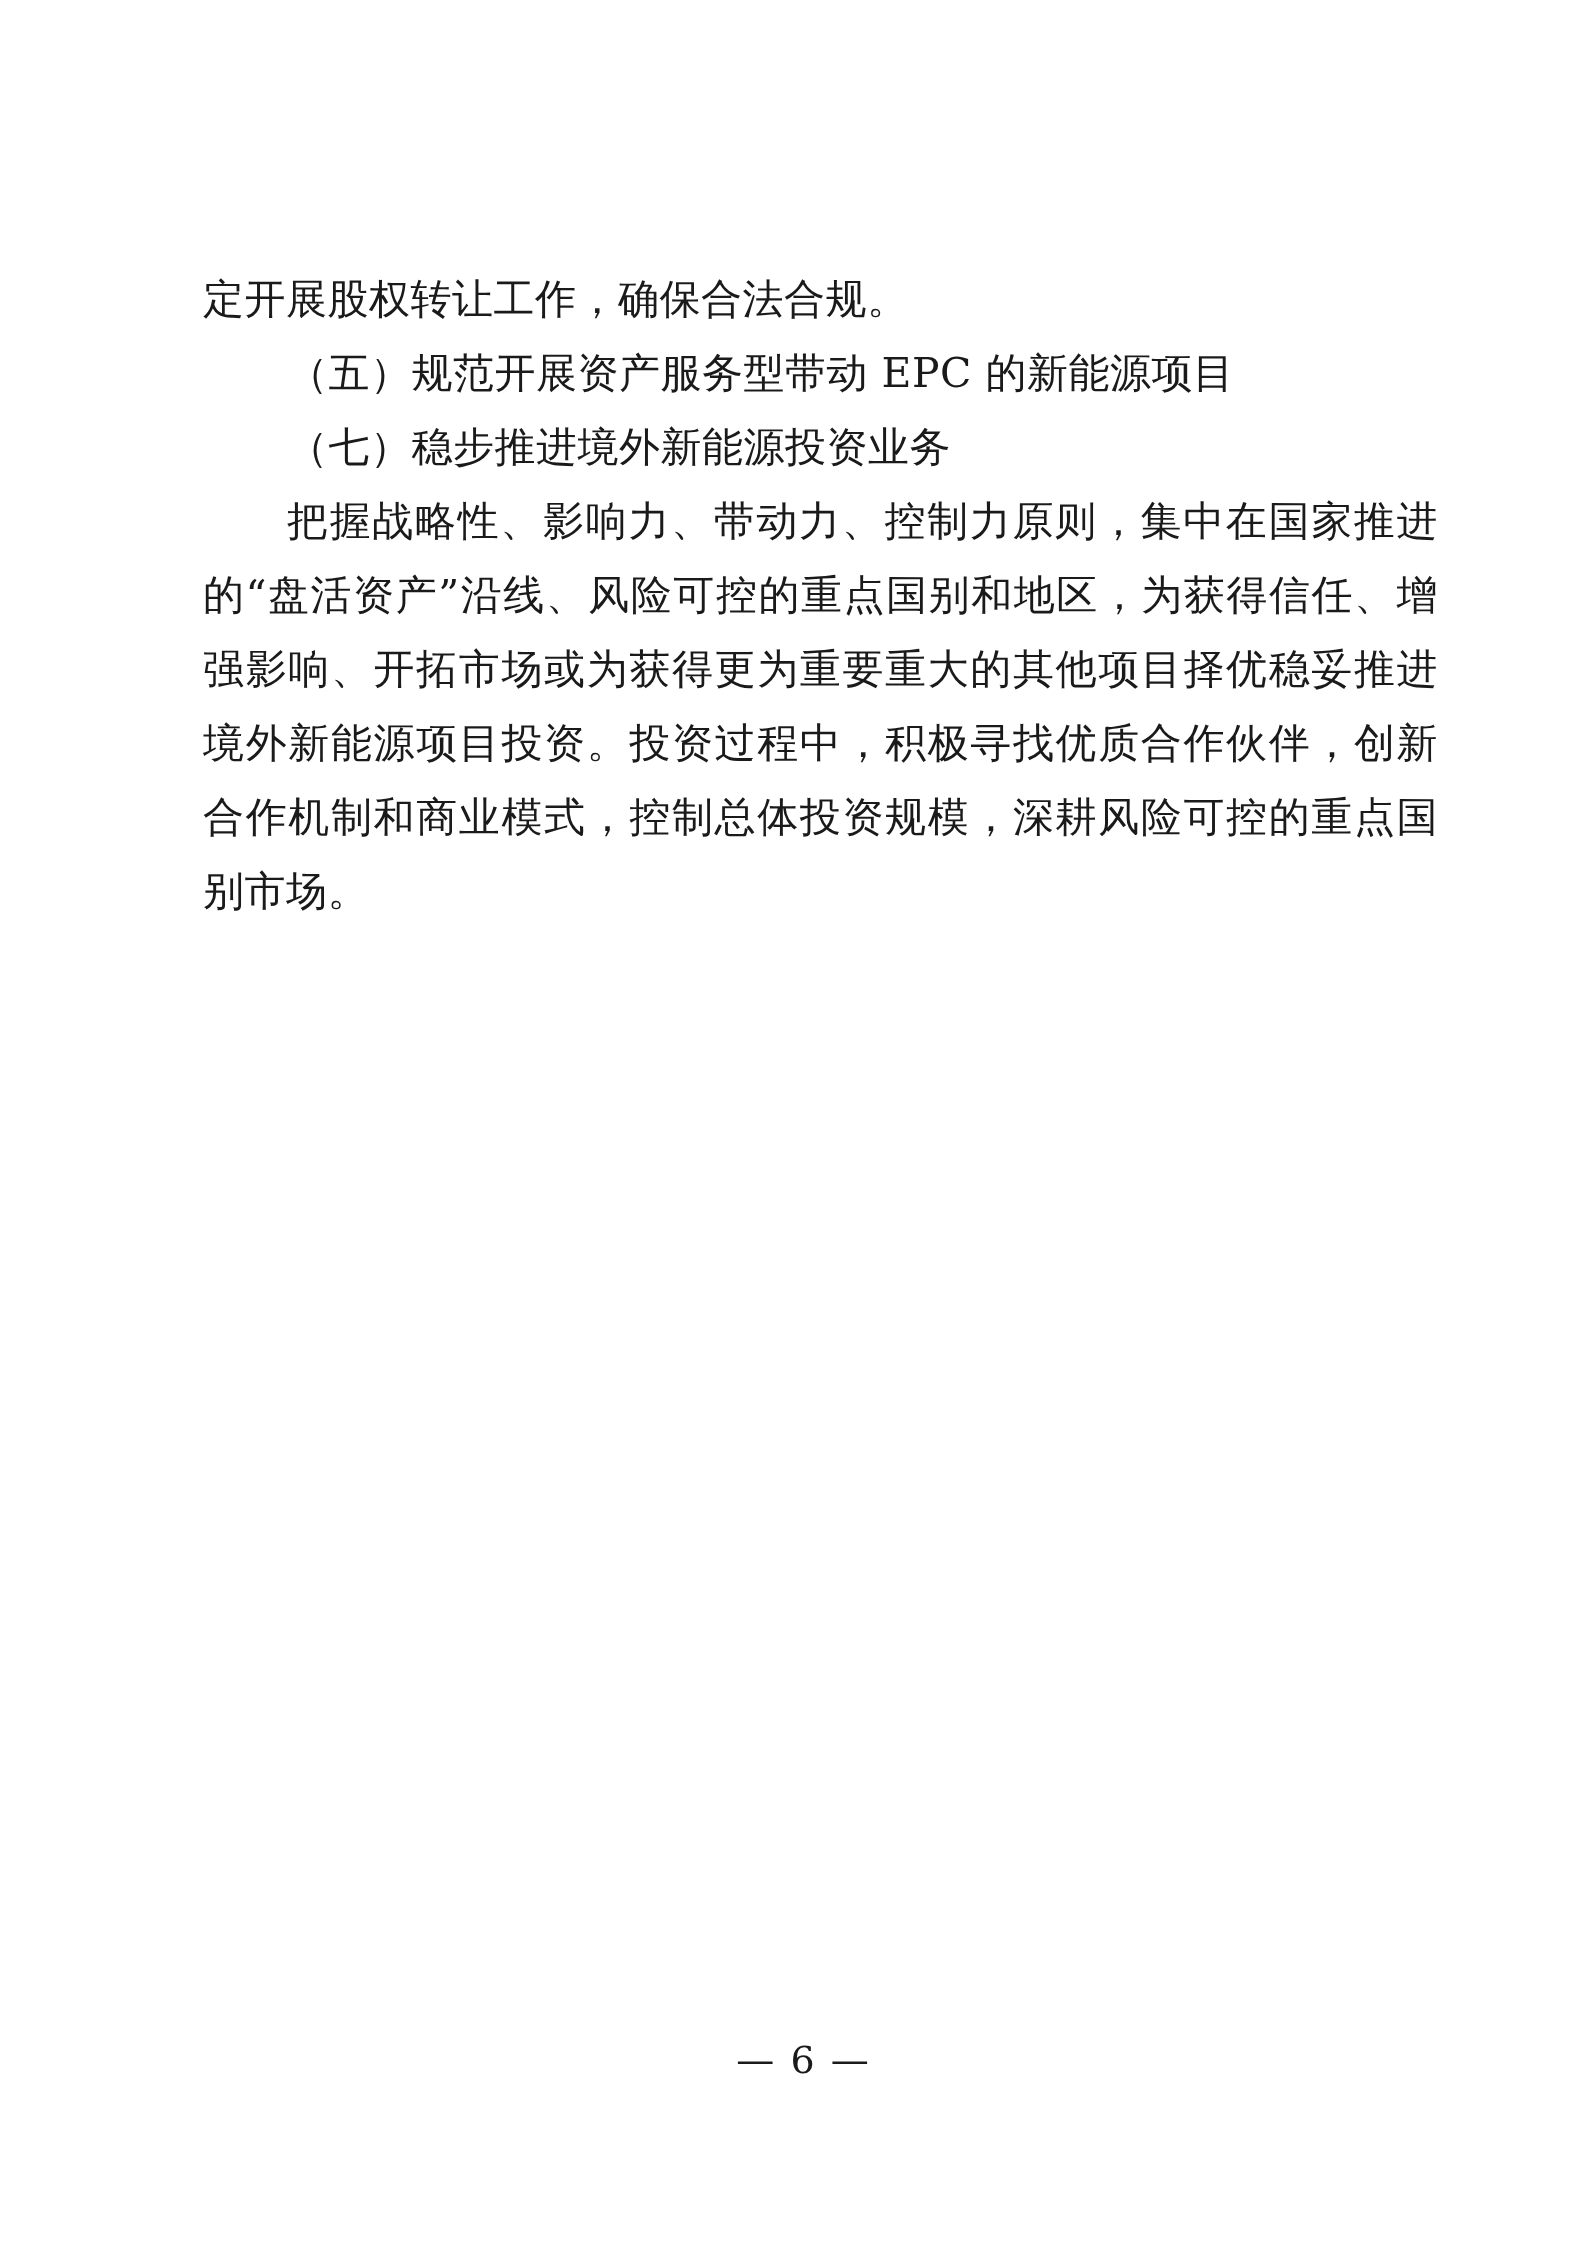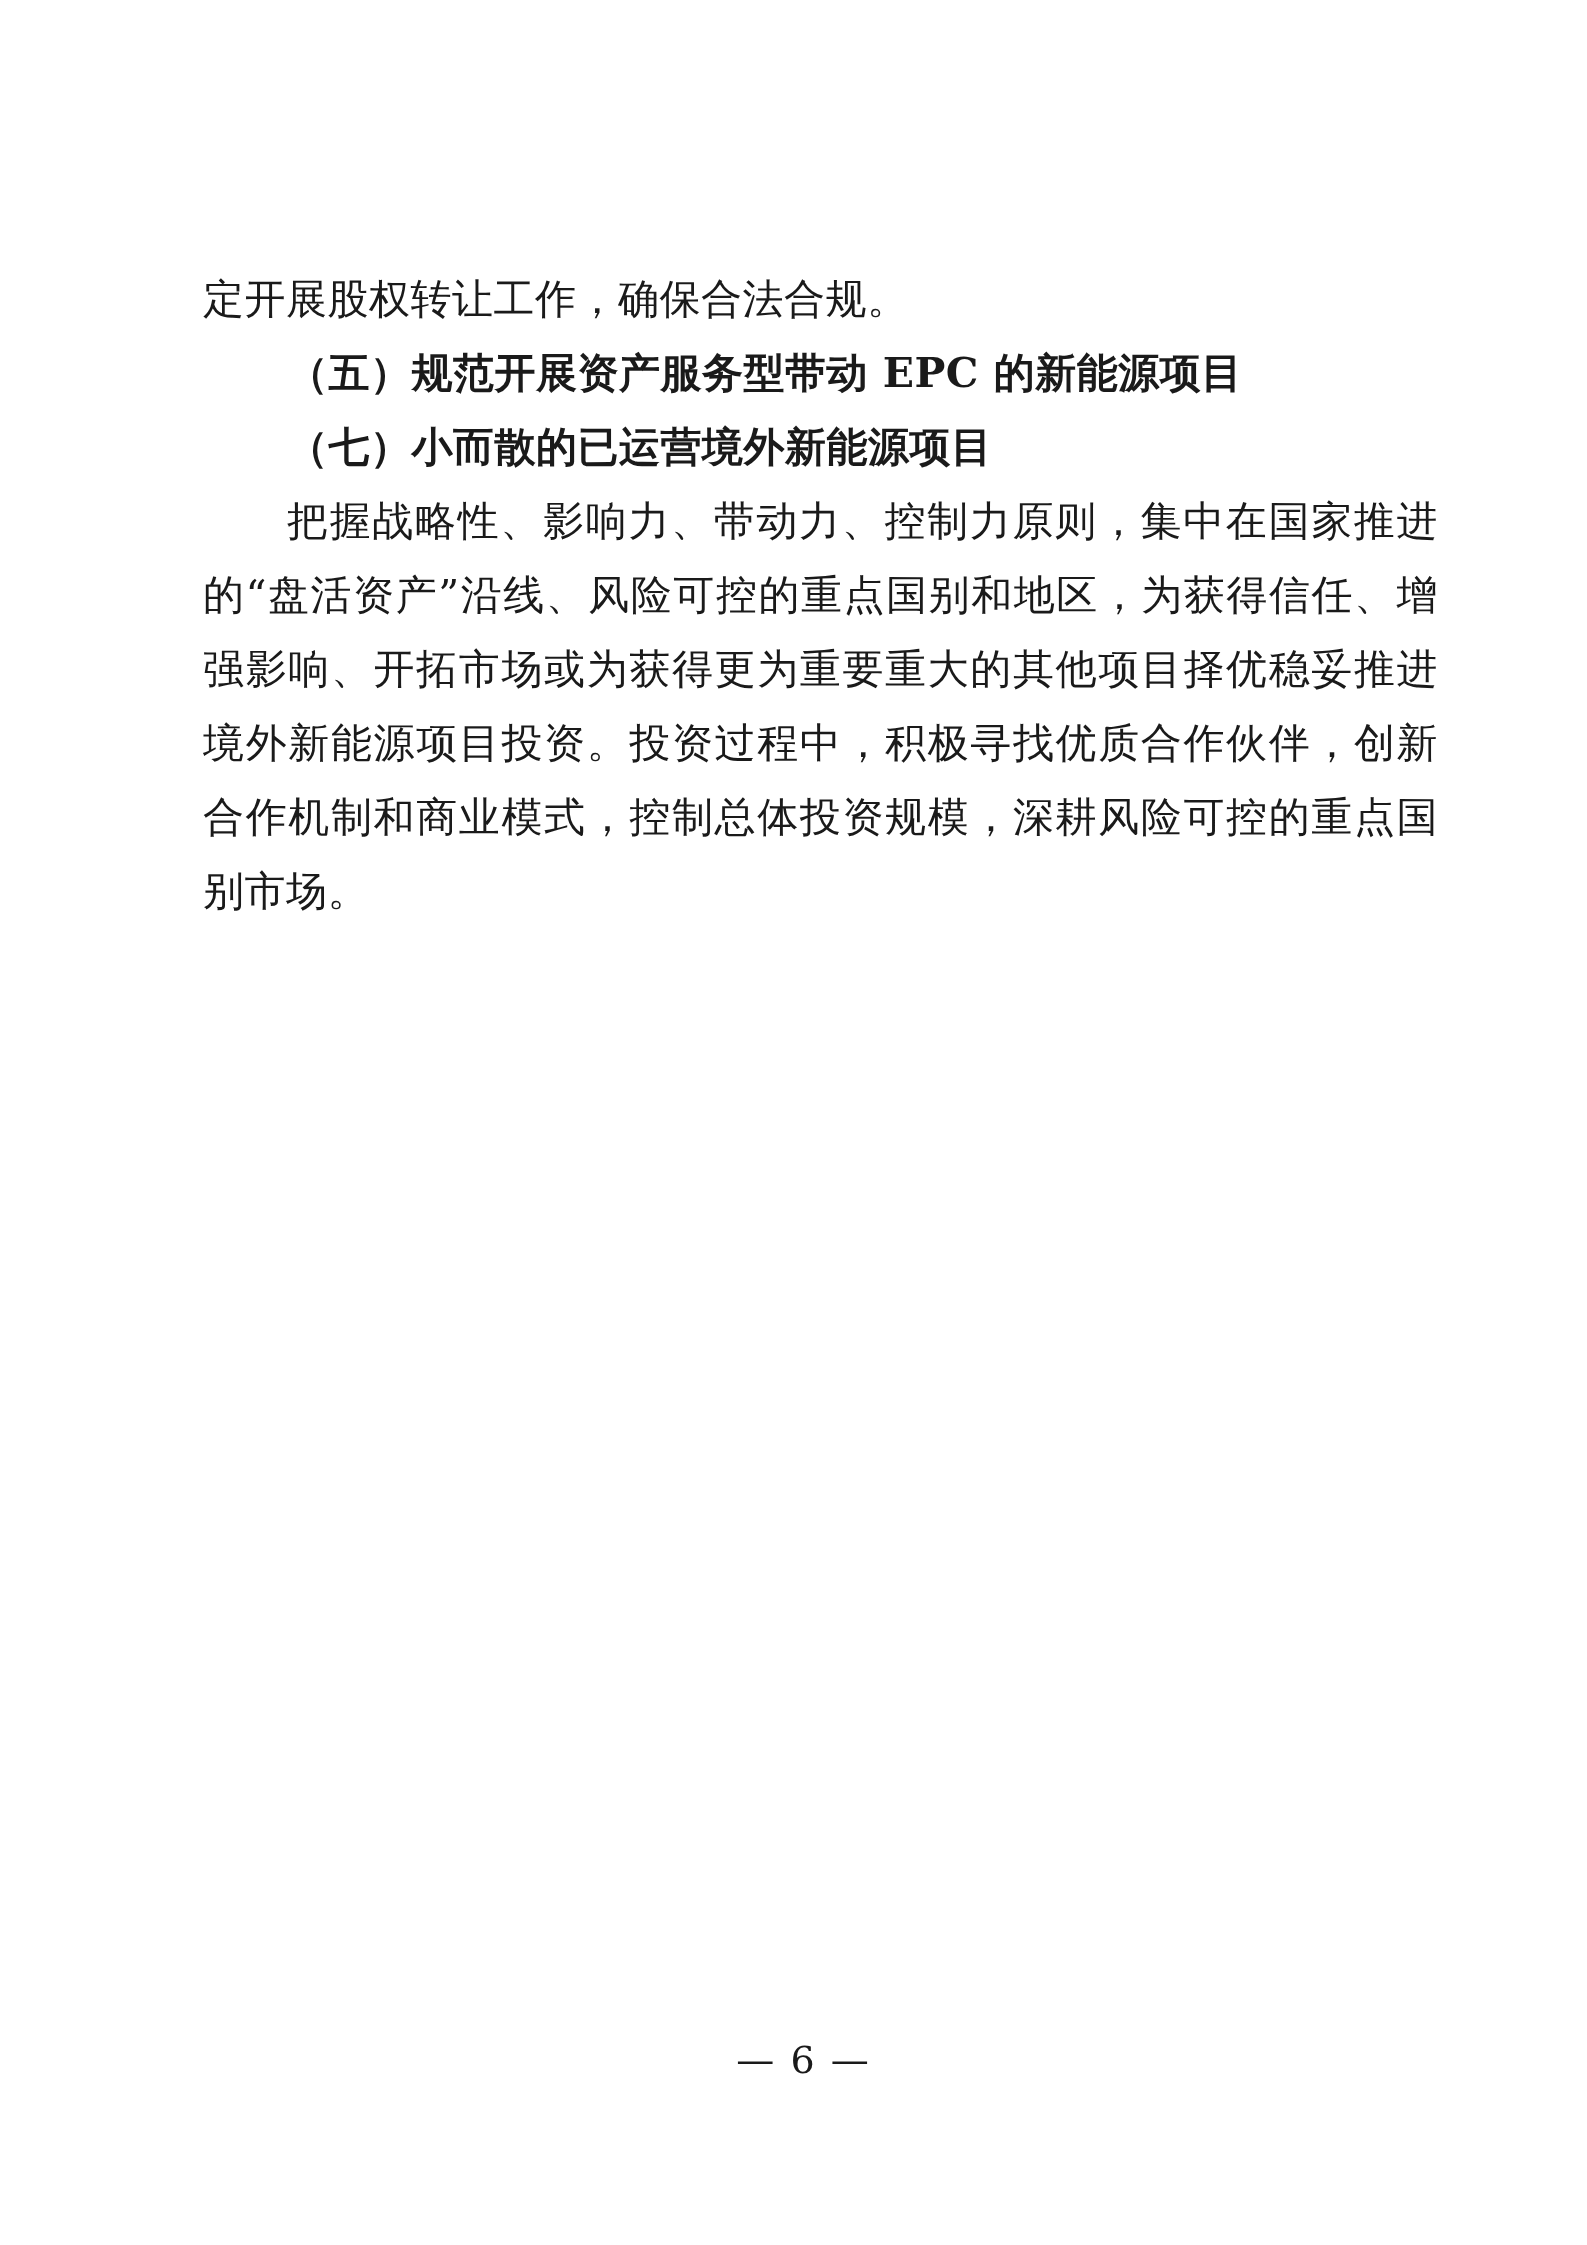--- a/index.html
+++ b/index.html
@@ -32,21 +32,21 @@
     text-align: justify;
     text-justify: inter-ideograph;
     color: #1a1a1a;
     font-weight: 400;
   }
   p.indent {
     text-indent: 84px;
   }
   p.heading {
     text-indent: 84px;
-    font-weight: 700;
+    font-weight: 400;
   }
   .page-number {
     position: absolute;
     left: 0;
     right: 0;
     top: 2038px;
     text-align: center;
     font-size: 38px;
     letter-spacing: 2px;
     color: #1a1a1a;
@@ -55,19 +55,19 @@
   }
 </style>
 </head>
 <body>
 
 <div class="page">
 
   <div class="body-area">
     <p class="para">定开展股权转让工作，确保合法合规。</p>
     <p class="para heading">（五）规范开展资产服务型带动 EPC 的新能源项目</p>
-    <p class="para heading">（七）小而散的已运营境外新能源项目</p>
+    <p class="para heading">（七）稳步推进境外新能源投资业务</p>
     <p class="para indent">把握战略性、影响力、带动力、控制力原则，集中在国家推进的“盘活资产”沿线、风险可控的重点国别和地区，为获得信任、增强影响、开拓市场或为获得更为重要重大的其他项目择优稳妥推进境外新能源项目投资。投资过程中，积极寻找优质合作伙伴，创新合作机制和商业模式，控制总体投资规模，深耕风险可控的重点国别市场。</p>
   </div>
 
   <div class="page-number">— 6 —</div>
 
 </div>
 
 </body></html>

